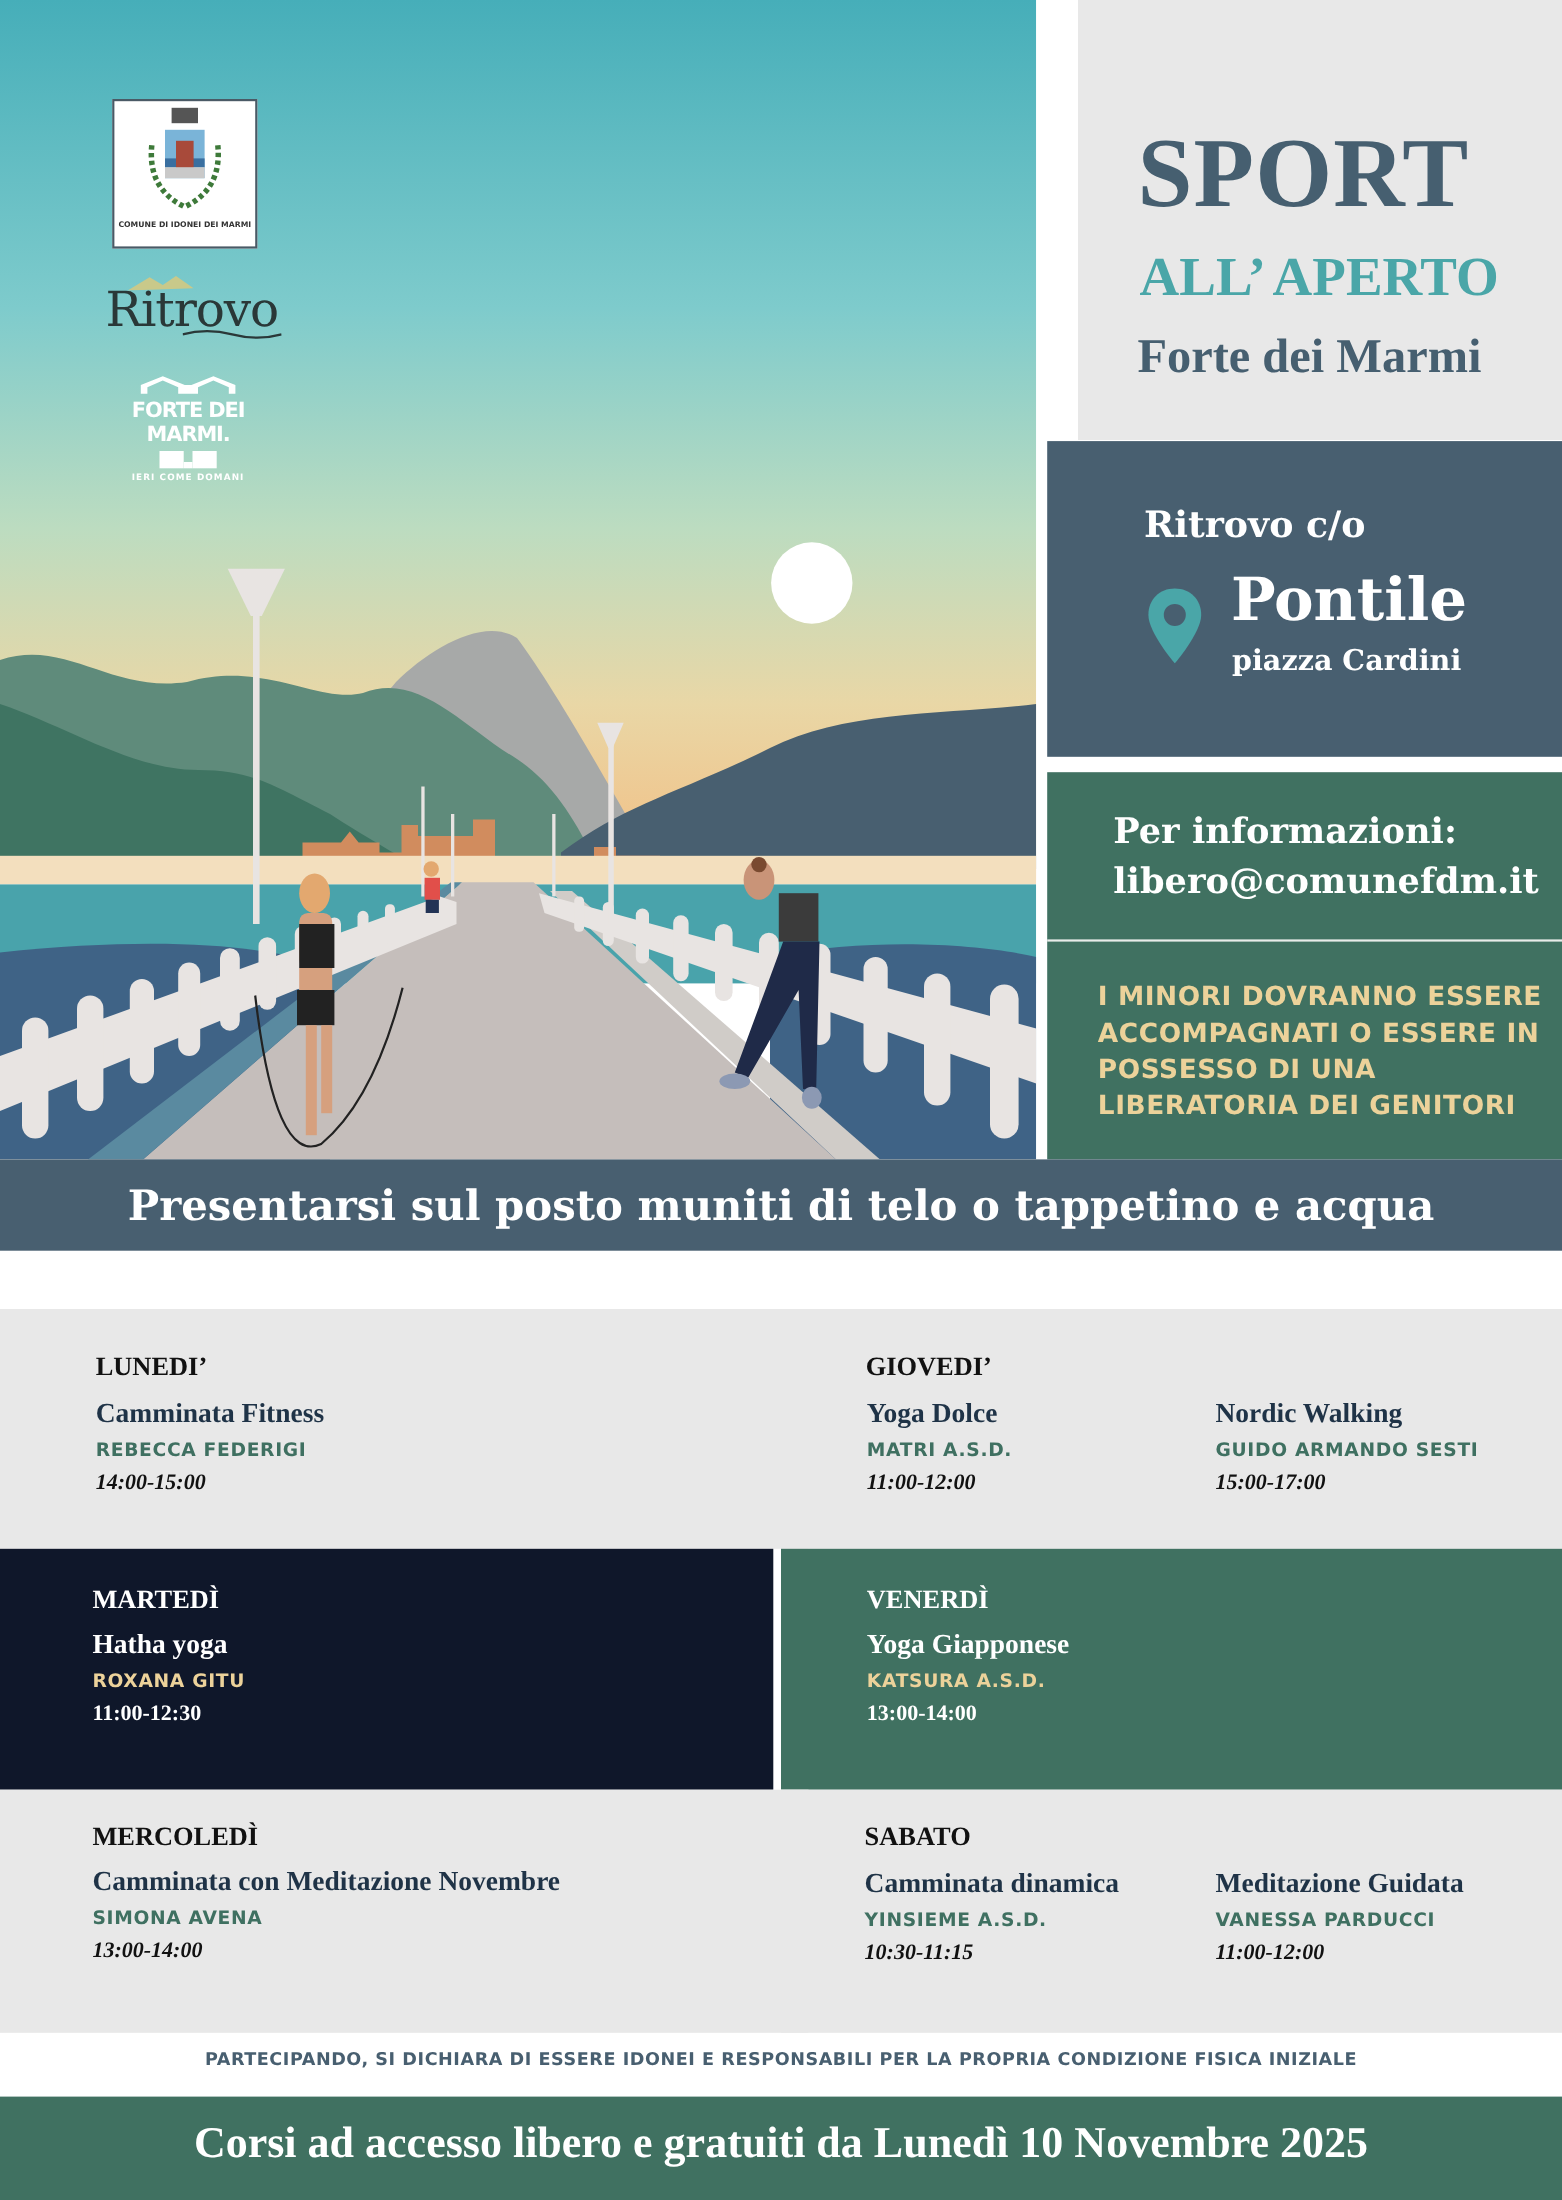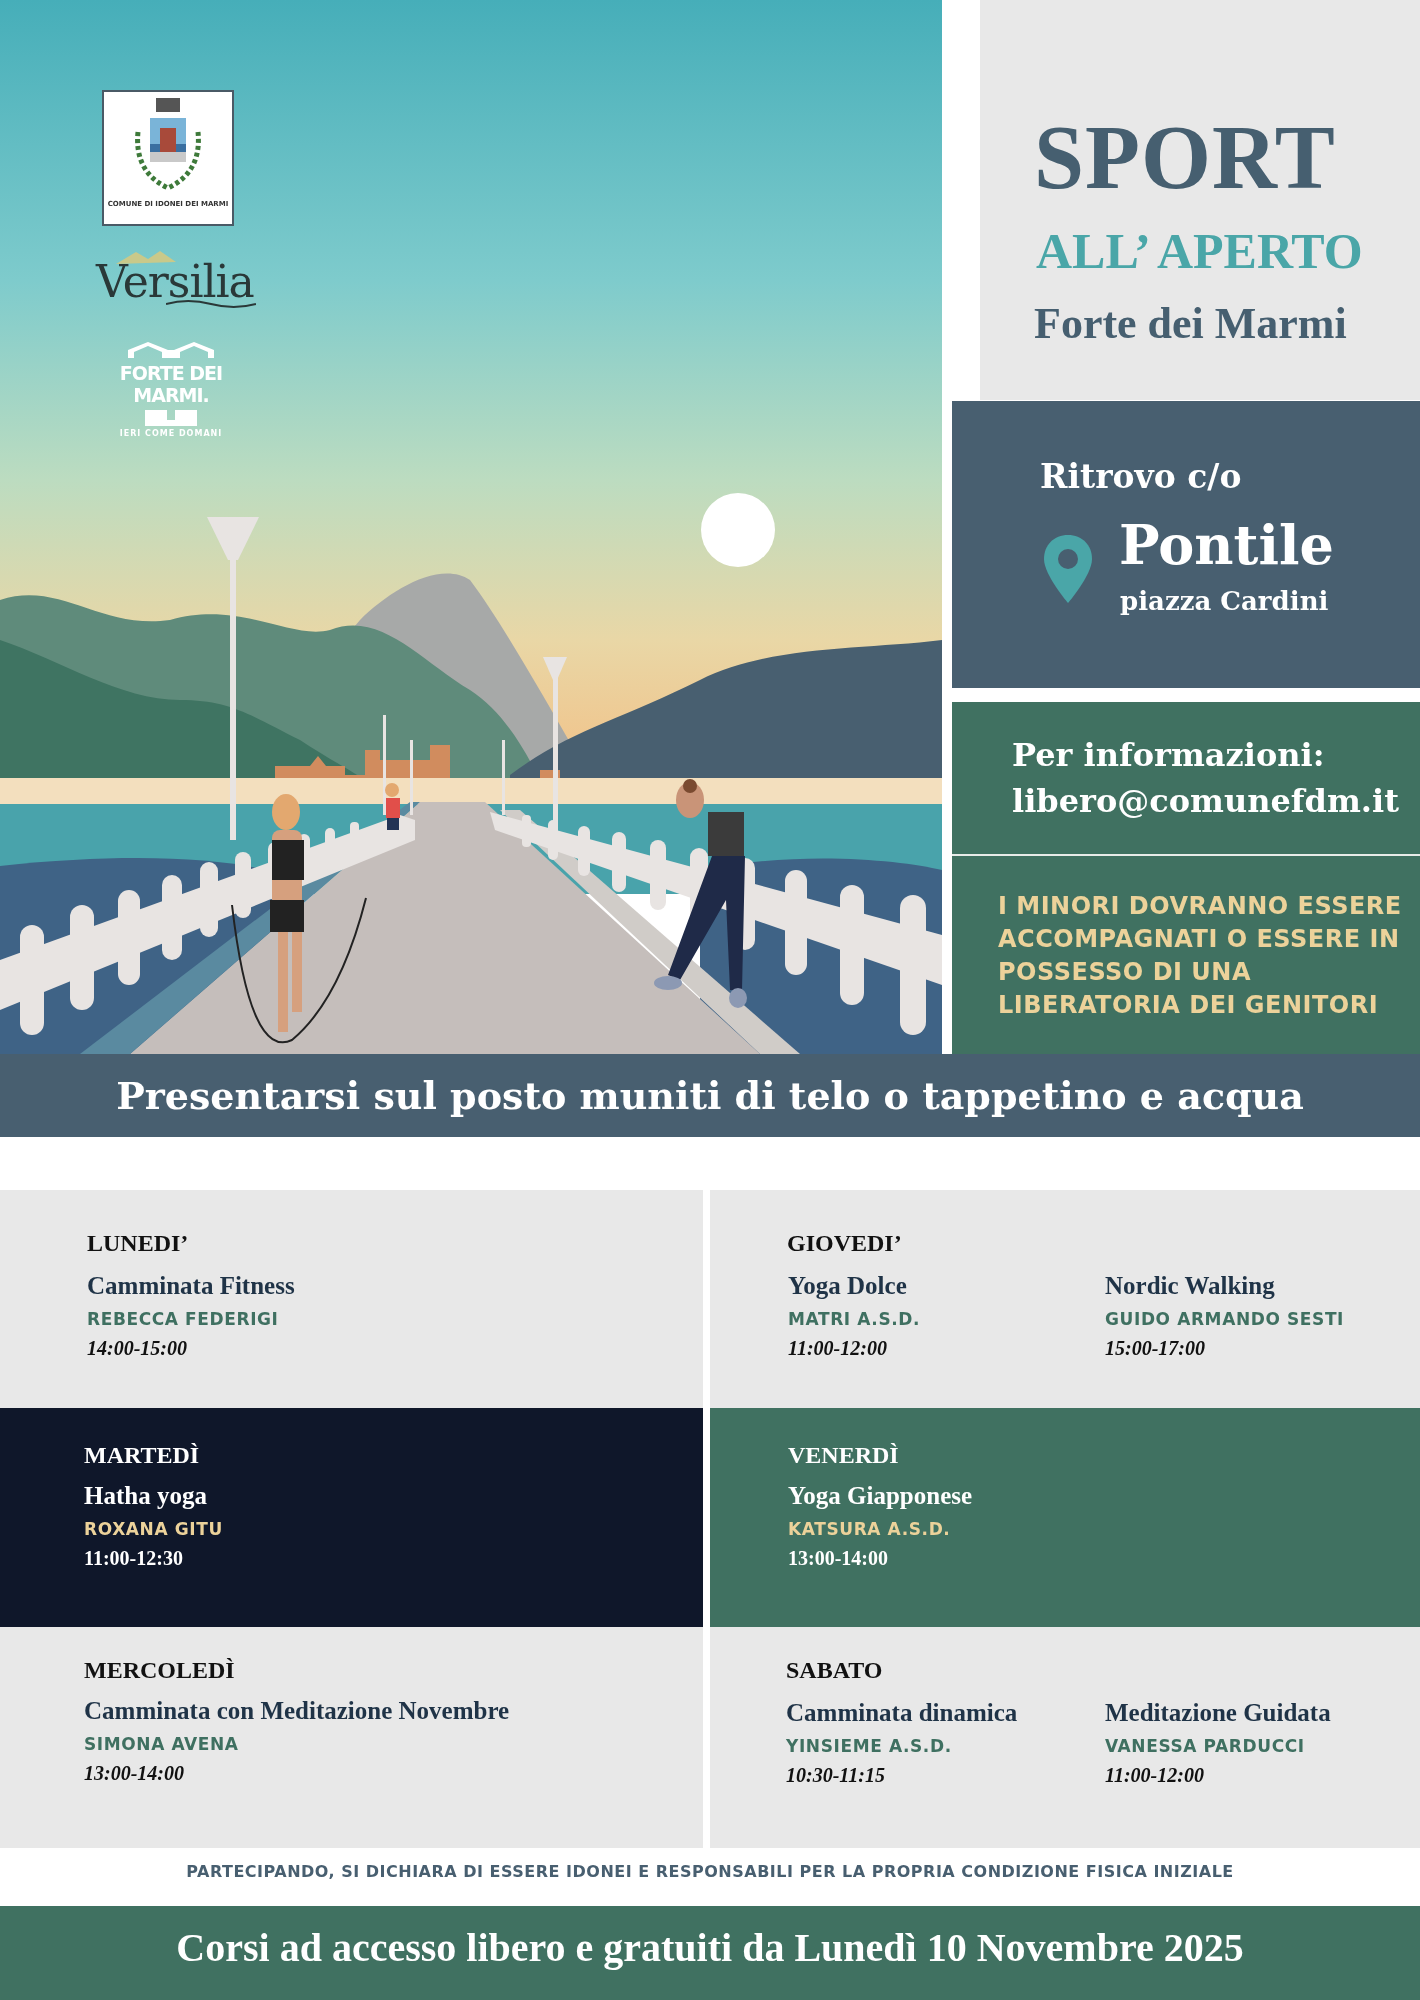--- a/index.html
+++ b/index.html
@@ -22,21 +22,21 @@
   #info-panel .l2{position:absolute;left:60px;top:80px;font-size:32px;font-weight:bold;color:#fff;}
   #info-panel .div{position:absolute;left:0;top:152px;width:468px;height:2px;background:#e8ece9;}
   #info-panel .note{position:absolute;left:46px;top:188px;width:410px;font-size:24px;line-height:33px;font-weight:bold;color:#ecd29a;letter-spacing:0.5px;}
   #banner{left:0;top:1054px;width:1420px;height:83px;background:#485f70;color:#fff;text-align:center;font-size:38px;font-weight:bold;line-height:83px;}
   .cell{position:absolute;}
   .cell .day{position:absolute;font-size:24px;font-weight:bold;font-family:"Liberation Serif",serif;}
   .act{position:absolute;}
   .act .name{font-size:25px;font-weight:bold;font-family:"Liberation Serif",serif;white-space:nowrap;}
   .act .who{font-size:17px;font-weight:bold;font-family:"DejaVu Sans",sans-serif;letter-spacing:0.6px;margin-top:9px;white-space:nowrap;}
   .act .time{font-size:20px;font-weight:bold;font-family:"Liberation Serif",serif;margin-top:8px;}
-  .light{background:#e8e8e8;}
+  .light{background:#e8e8e8;padding-left:32px;}
   .light .day{color:#111;}
   .light .name{color:#1f3347;}
   .light .who{color:#3f7061;}
   .light .time{color:#111;font-style:italic;}
   .slate{background:#0f172a;}
   .green{background:#407161;}
   .slate .day,.green .day,.slate .name,.green .name,.slate .time,.green .time{color:#fff;}
   .slate .who,.green .who{color:#ecd29a;}
   #disclaimer{left:0;top:1862px;width:1420px;text-align:center;font-size:16px;font-weight:bold;color:#485f70;letter-spacing:0.5px;}
   #footer{left:0;top:1906px;width:1420px;height:94px;background:#407161;color:#fff;text-align:center;font-size:40px;font-weight:bold;line-height:84px;font-family:"Liberation Serif",serif;}
@@ -155,21 +155,21 @@
       <rect x="56" y="36" width="16" height="26" fill="#a84a3a"></rect>
       <rect x="46" y="60" width="36" height="10" fill="#c9c9c9"></rect>
       <path d="M34,40 Q30,80 64,96 Q98,80 94,40" stroke="#3e7a3a" stroke-width="5" fill="none" stroke-dasharray="4,3"></path>
     </svg>
     <div class="sans" style="position:absolute;left:0;top:108px;width:128px;text-align:center;font-size:7px;color:#333;font-weight:bold;">COMUNE DI IDONEI DEI MARMI</div>
   </div>
   <div class="abs serif" style="left:96px;top:248px;width:160px;height:60px;">
     <svg class="abs" width="60" height="14" style="left:20px;top:2px;">
         <path d="M0,14 L20,2 L32,9 L44,1 L60,12 Z" fill="#c9c98a"></path>
       </svg>
-    <span class="abs" style="left:0;top:8px;font-size:44px;color:#2a3838;letter-spacing:-1px;">Versilia</span>
+    <span class="abs" style="left:0;top:8px;font-size:44px;color:#2a3838;letter-spacing:-1px;">Ritrovo</span>
     <svg class="abs" width="90" height="12" style="left:70px;top:50px;">
         <path d="M0,6 Q22,0 45,6 T90,6" stroke="#2a3838" stroke-width="2" fill="none"></path>
       </svg>
   </div>
   <div class="abs" style="left:96px;top:340px;width:150px;height:90px;color:#fff;text-align:center;">
     <svg width="90" height="20" viewBox="0 0 90 20" style="display:block;margin:0 auto;">
         <path d="M2,18 L2,10 L22,2 L42,10 L48,10 L68,2 L88,10 L88,18 L82,18 L82,12 L68,6 L54,12 L54,18 L36,18 L36,12 L22,6 L8,12 L8,18 Z" fill="#fff"></path>
       </svg>
     <div class="sans" style="font-size:19px;font-weight:bold;letter-spacing:-1px;margin-top:2px;">FORTE DEI MARMI.</div>
     <svg width="60" height="18" style="display:block;margin:2px auto 0;">

